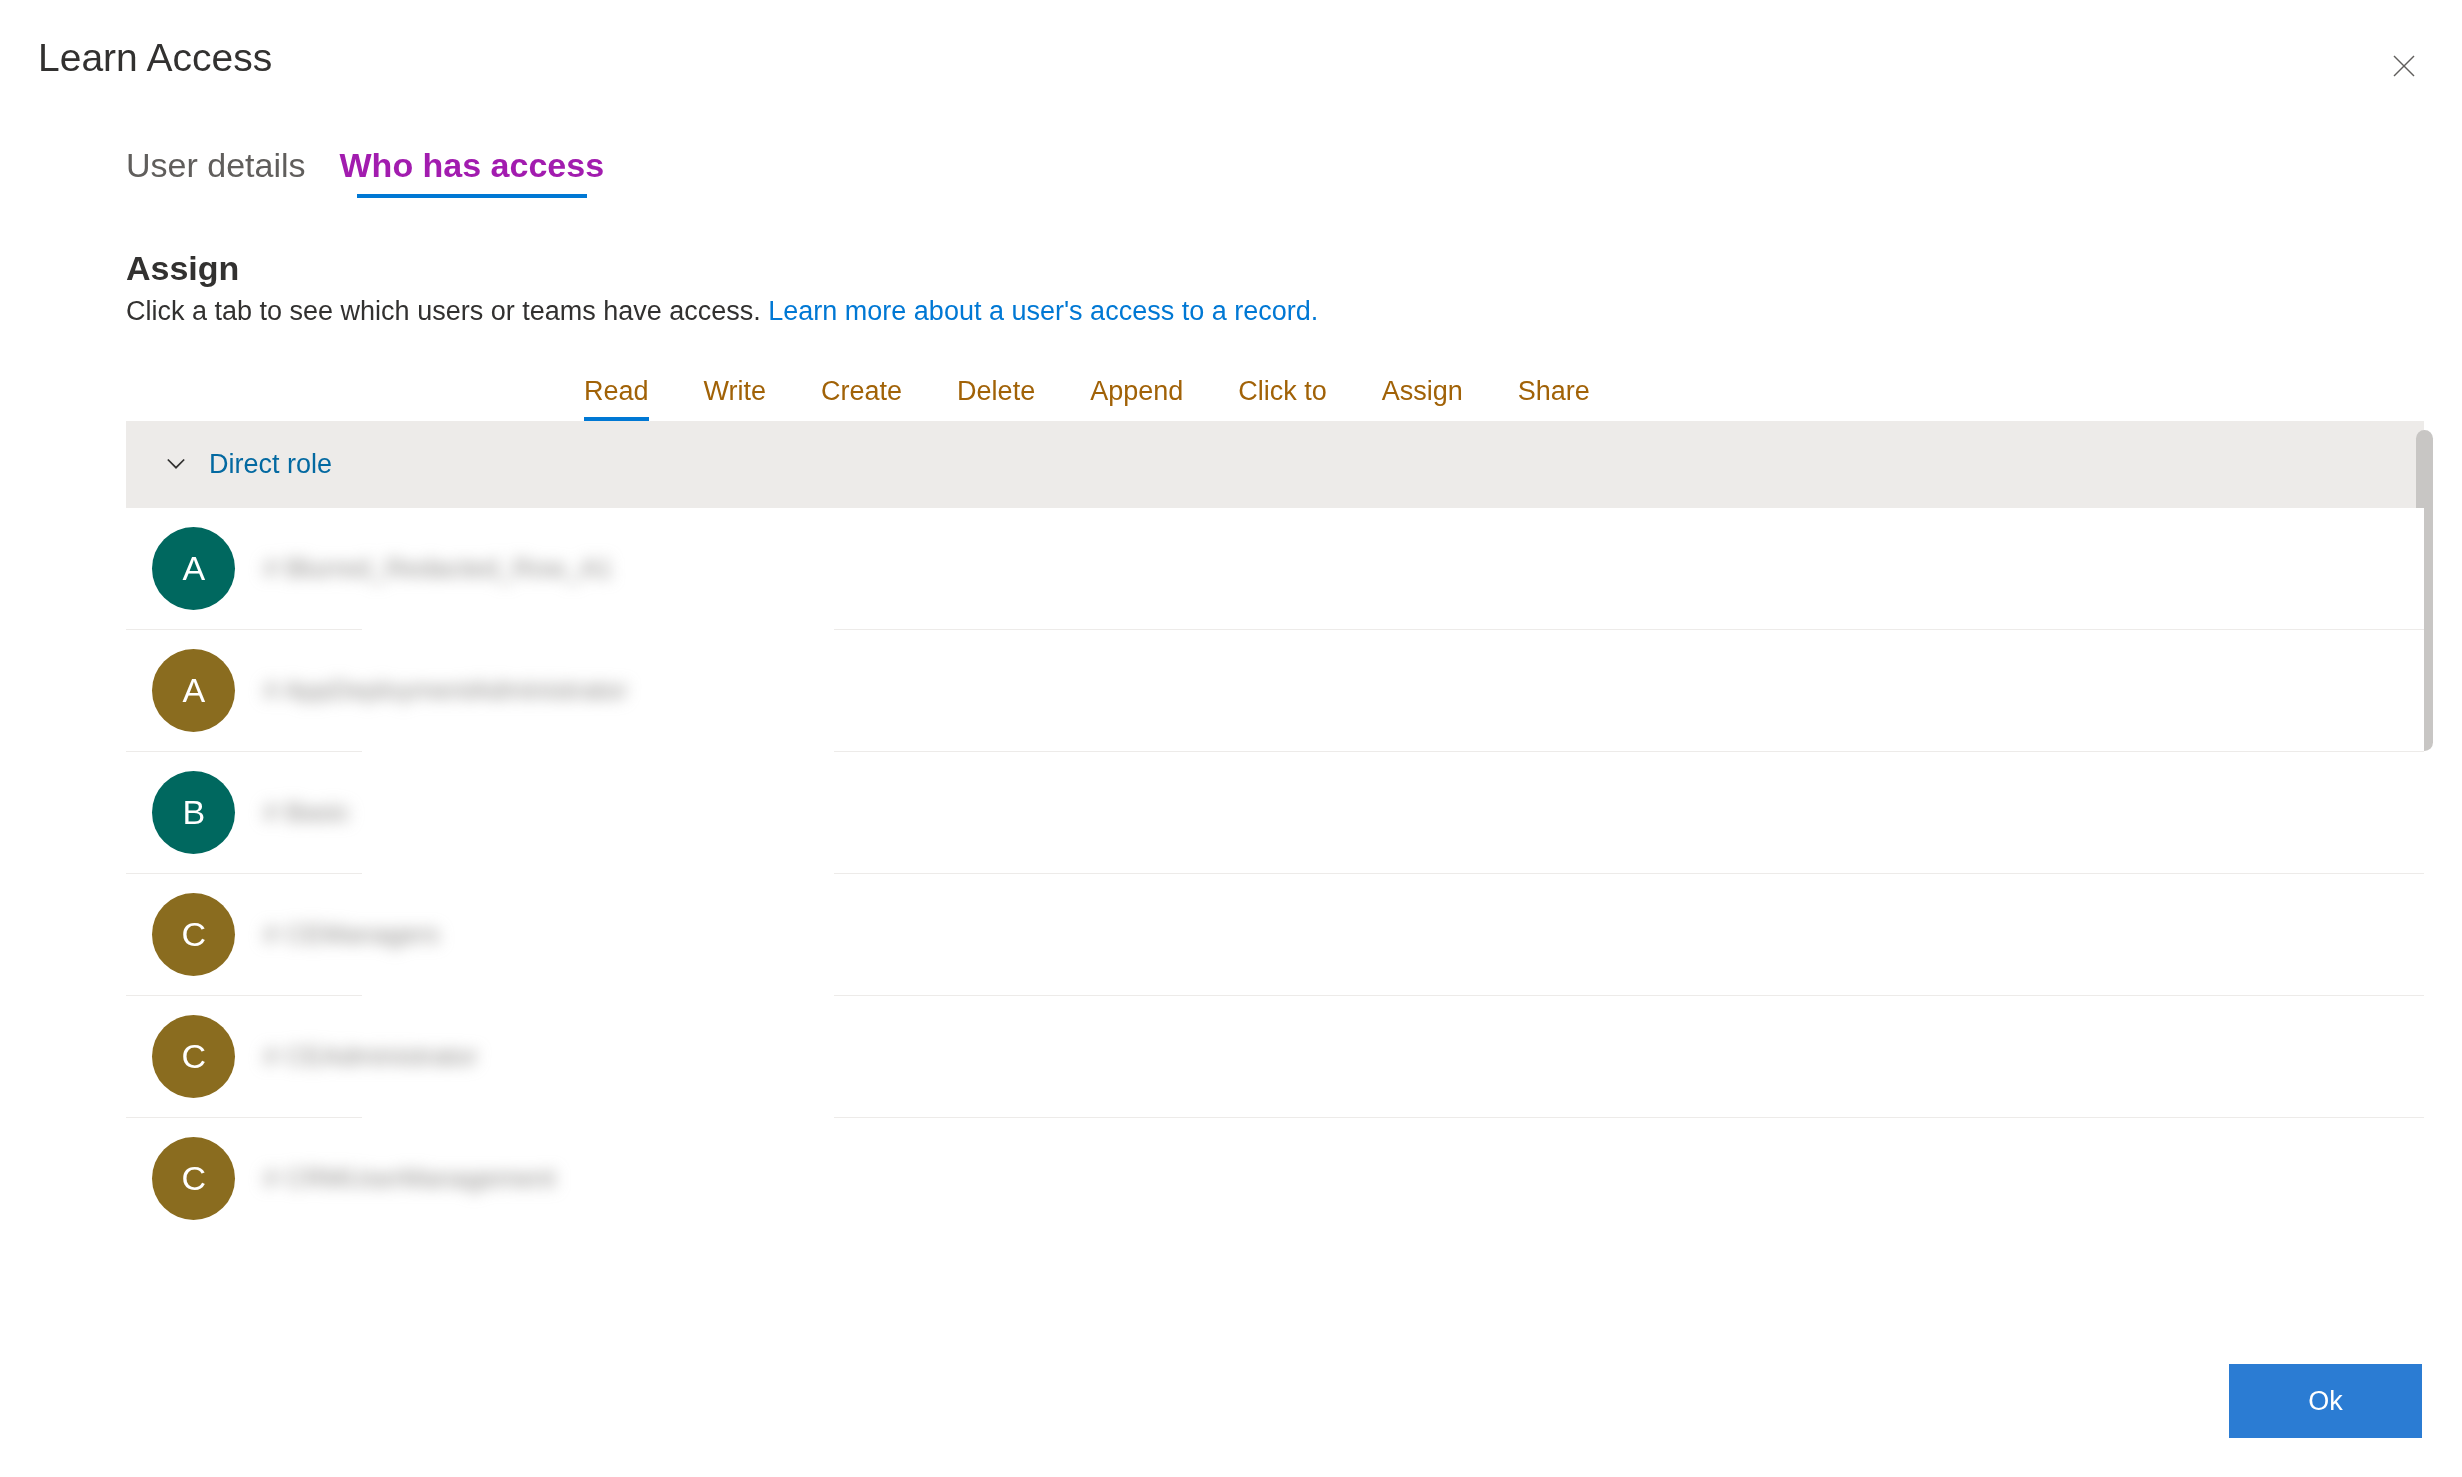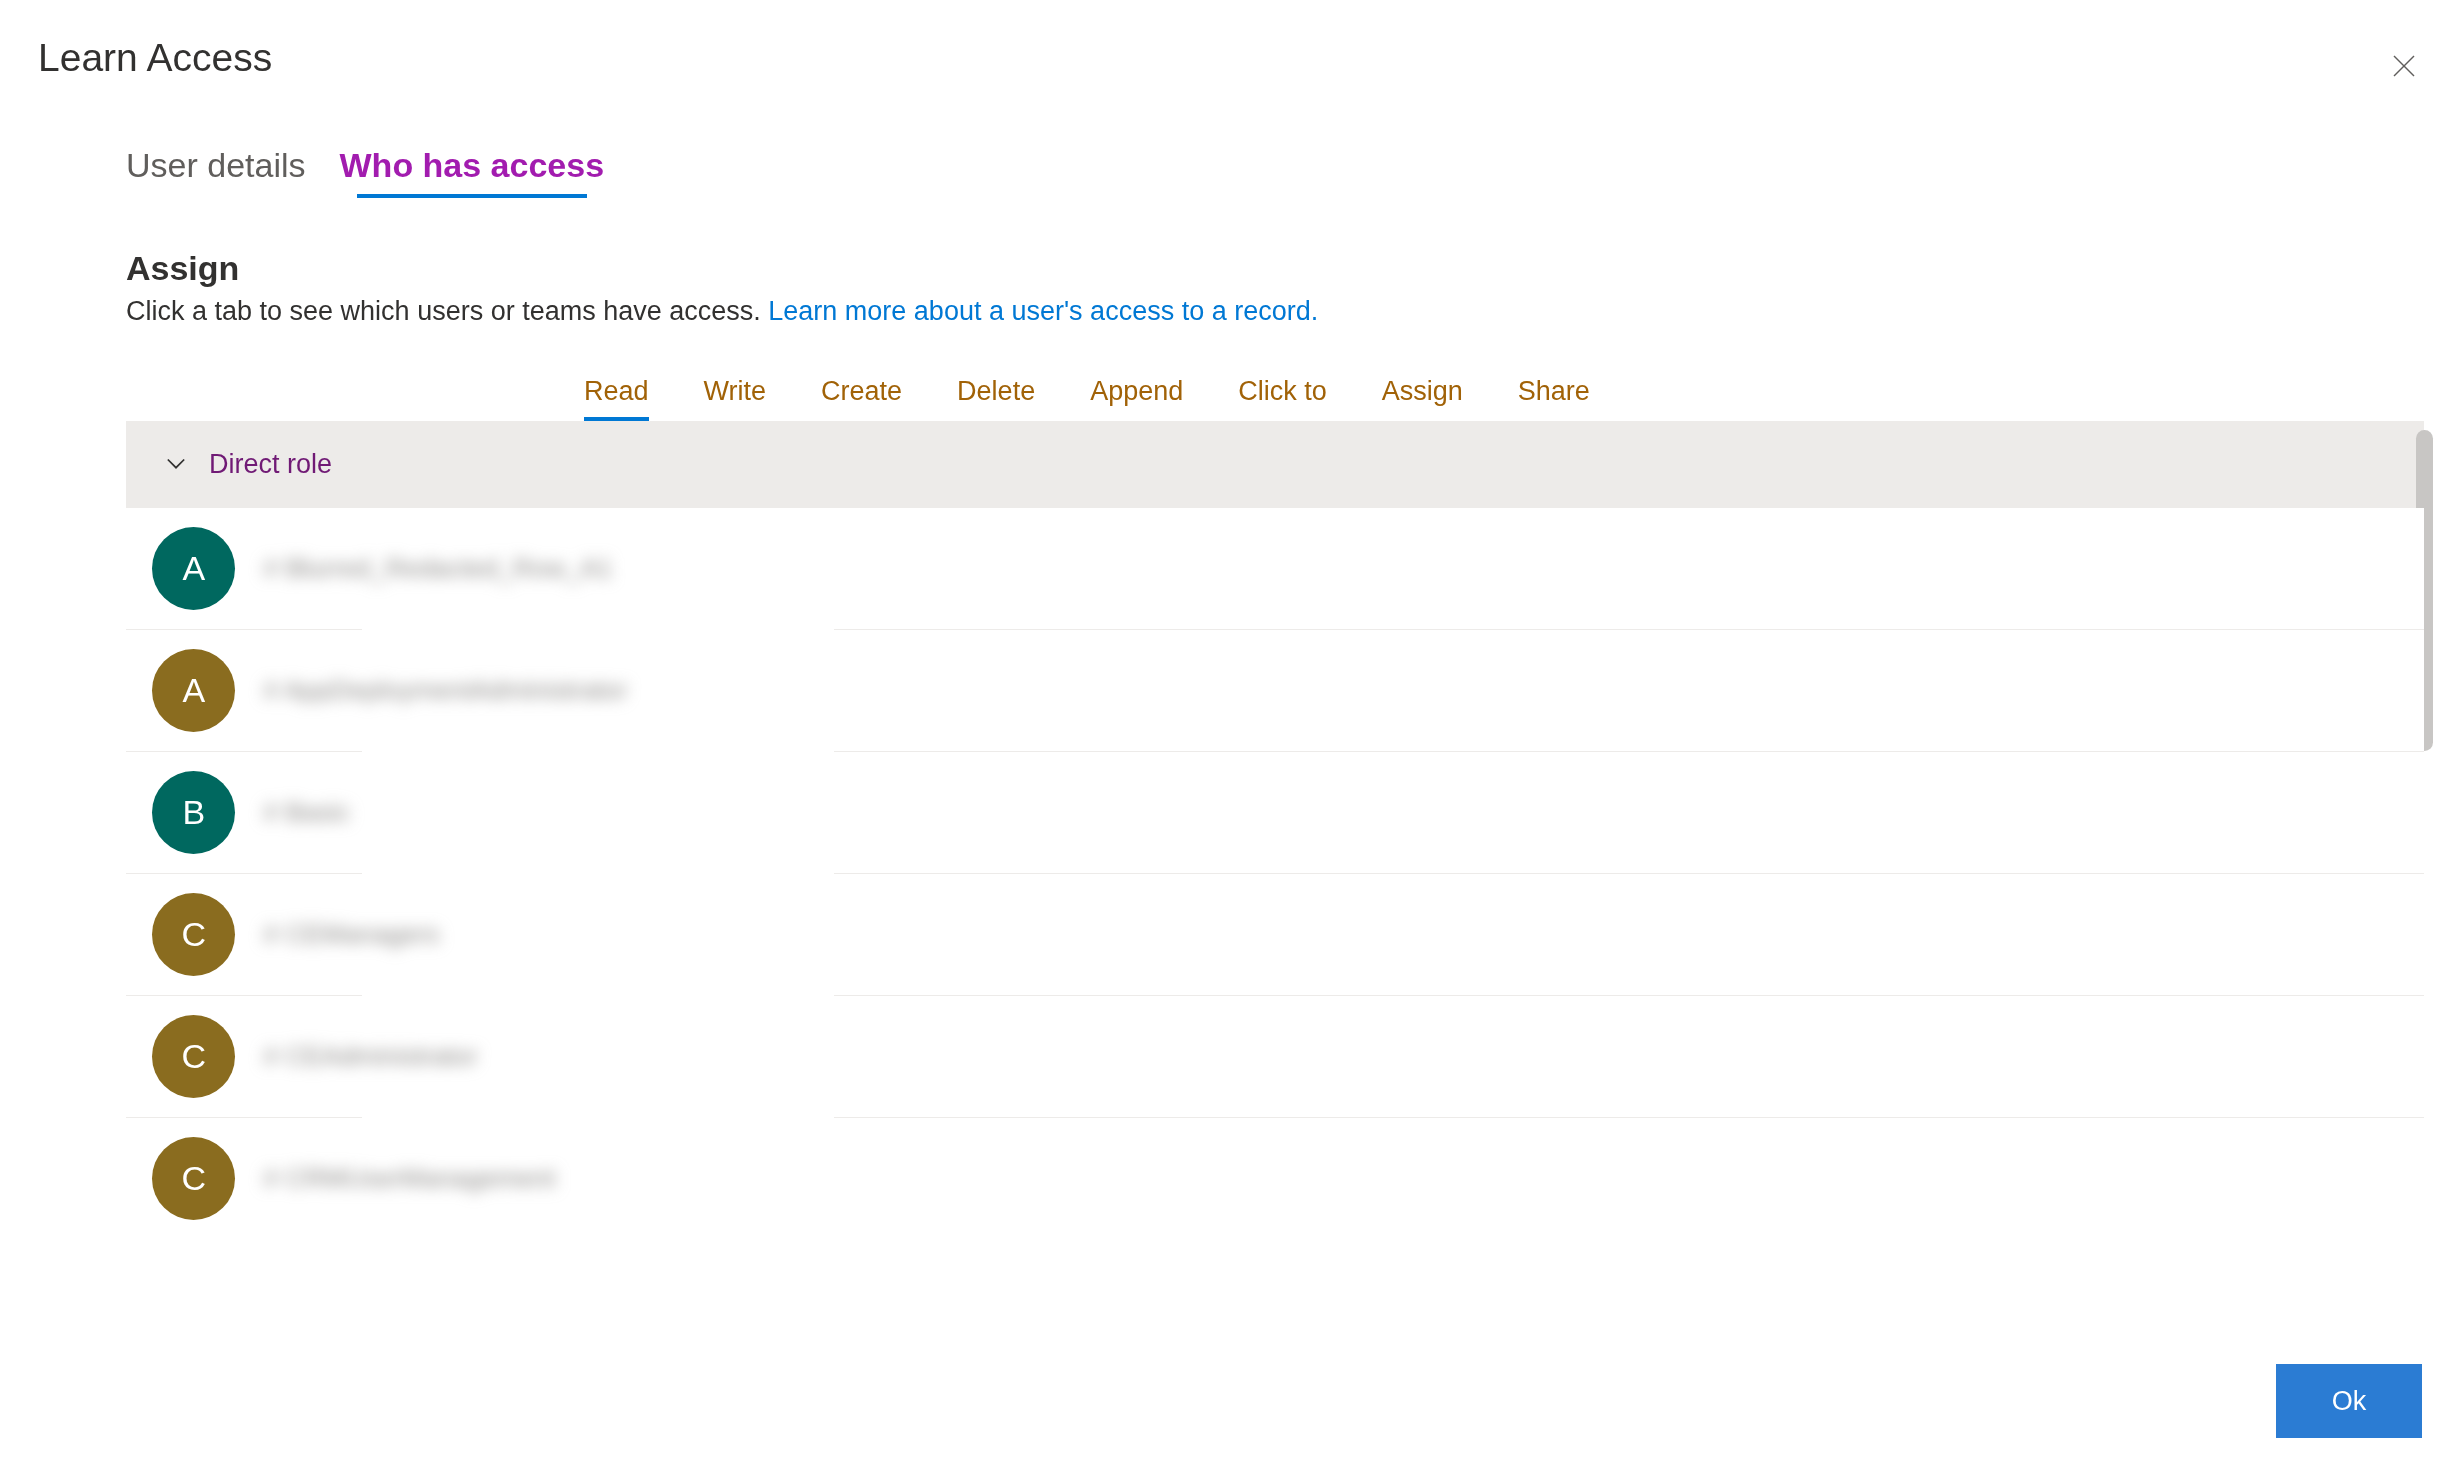--- a/index.html
+++ b/index.html
@@ -131,21 +131,21 @@
     align-items: center;
     gap: 19px;
     background: #edebe9;
     padding: 28px 36px;
     cursor: pointer;
   }
   .chevron-down-icon svg { width: 28px; height: 28px; }
   .group-title {
     font-size: 27px;
     font-weight: 400;
-    color: #701a75;
+    color: #0369a1;
   }
   .list-row {
     display: flex;
     align-items: center;
     gap: 28px;
     padding: 19px 26.4px;
     border-bottom: 0.9px solid #edebe9;
     background: #fff;
     position: relative;
   }
@@ -174,21 +174,21 @@
   .row-label {
     font-size: 26.4px;
     color: #8a8886;
     filter: blur(7.5px);
     user-select: none;
   }
   .ok-button {
     position: absolute;
     right: 40px;
     bottom: 40px;
-    width: 146px;
+    width: 193px;
     height: 74px;
     background: #2b7cd3;
     color: #fff;
     border: none;
     font-size: 27px;
     cursor: pointer;
     display: flex;
     align-items: center;
     justify-content: center;
   }

